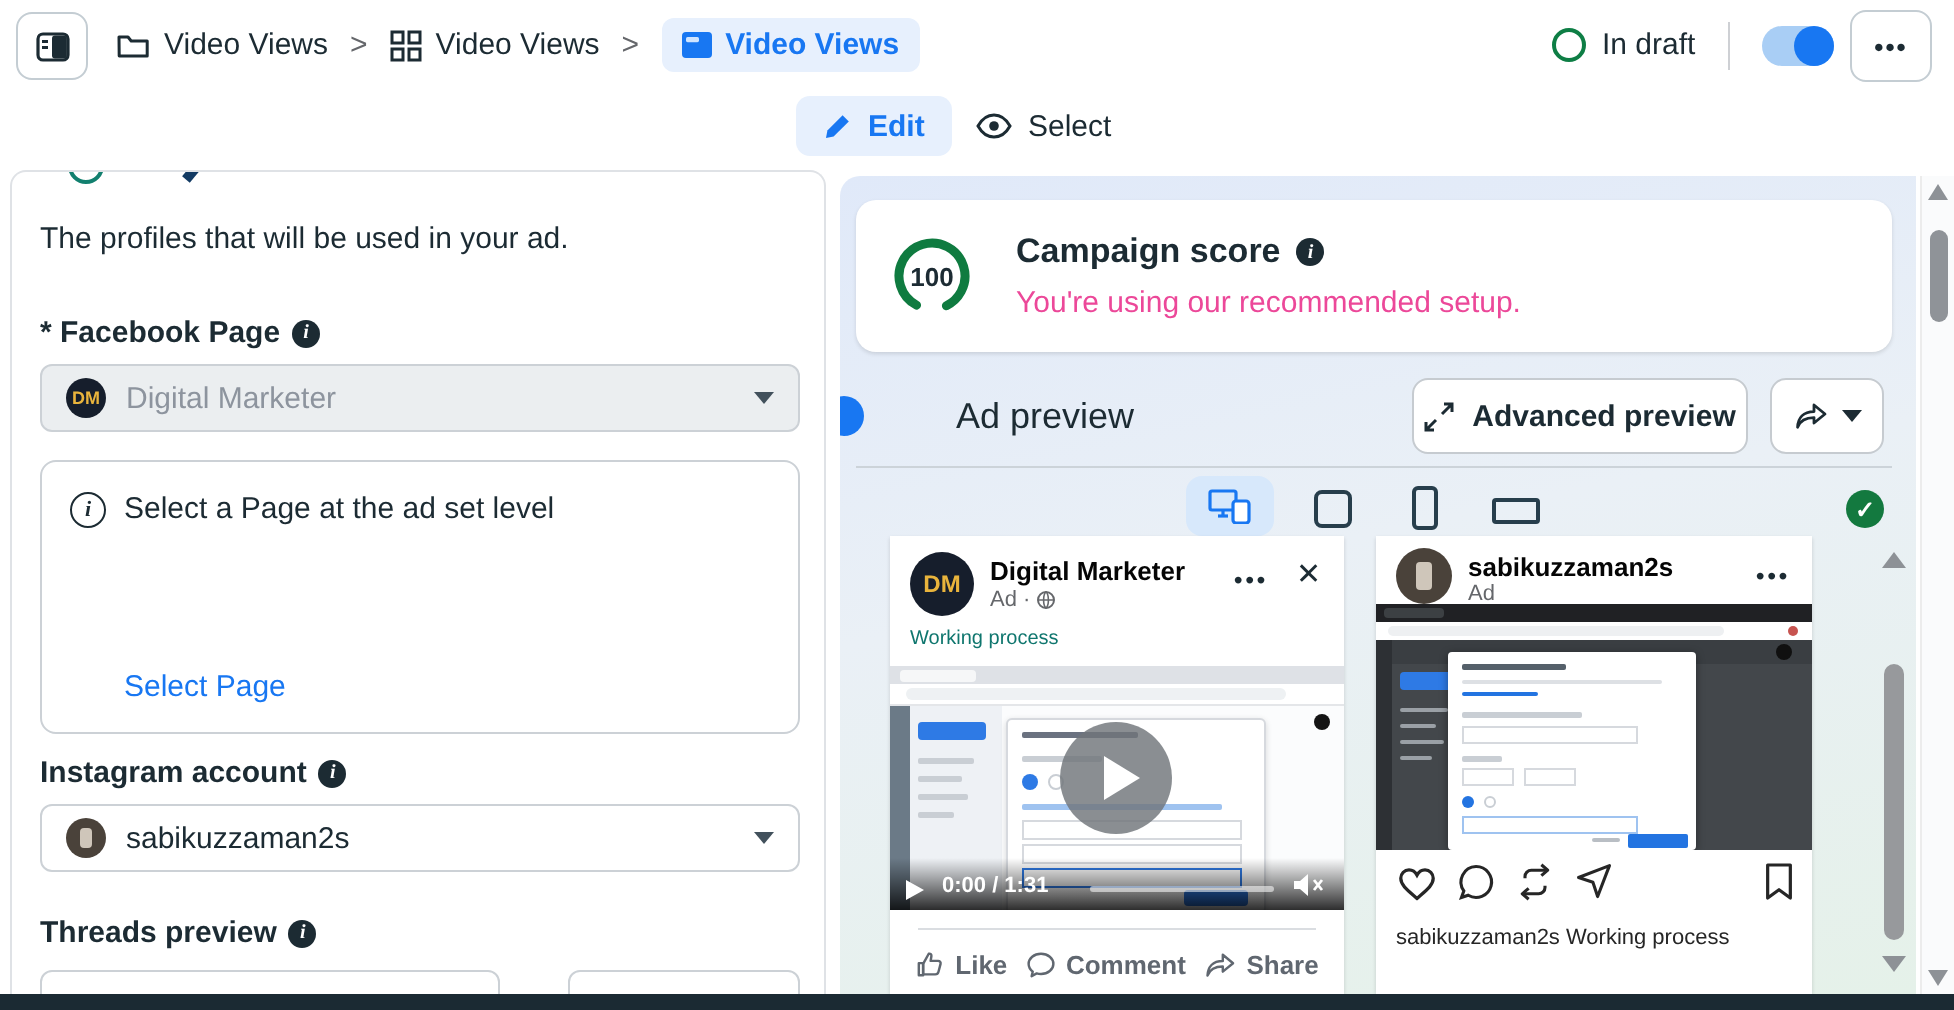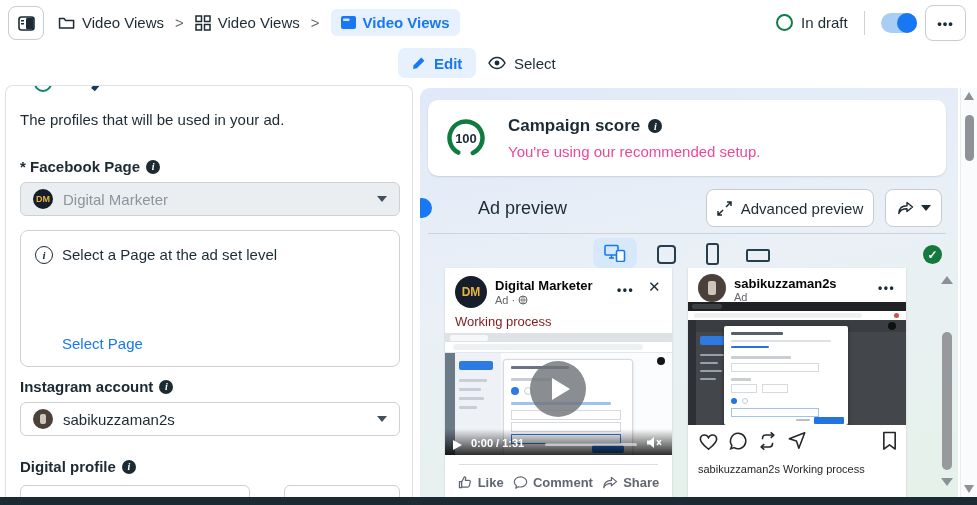--- a/index.html
+++ b/index.html
@@ -64,40 +64,40 @@
   .right-panel{left:420px;top:88px;width:538px;height:409px;border-radius:10px 0 0 0;overflow:hidden;
                background:linear-gradient(168deg,#e0e9f9 0%,#eaf0f6 45%,#e5f1e9 100%);}
   .score-card{left:8px;top:12px;width:518px;height:76px;background:#fff;border-radius:10px;
               box-shadow:0 1px 2px rgba(0,0,0,.12);}
   .score-num{left:0;top:0;width:40px;height:40px;display:flex;align-items:center;justify-content:center;
              font-size:13px;font-weight:700;}
   .score-title{left:80px;top:16px;font-size:17px;font-weight:700;display:flex;align-items:center;gap:8px;}
   .score-sub{left:80px;top:43px;font-size:15px;color:#ec4899;}
   .prev-label{left:58px;top:110px;font-size:18px;}
   .btn{border:1px solid #c6cbd0;border-radius:8px;background:#fff;display:flex;align-items:center;
-       justify-content:center;gap:9px;font-size:15px;font-weight:400;color:#1c2b33;box-sizing:border-box;}
+       justify-content:center;gap:9px;font-size:15px;font-weight:700;color:#1c2b33;box-sizing:border-box;}
   .divider{left:8px;top:145px;width:518px;height:1px;background:#ccd3d9;}
   .dev-chip{left:173px;top:150px;width:44px;height:30px;background:#d7e8fb;border-radius:8px;
             display:flex;align-items:center;justify-content:center;}
   .dev-sq{left:237px;top:157px;width:15px;height:15px;border:2px solid #273e4c;border-radius:4px;}
   .dev-po{left:286px;top:155px;width:9px;height:18px;border:2px solid #273e4c;border-radius:3px;}
   .dev-la{left:326px;top:161px;width:20px;height:9px;border:2px solid #273e4c;border-radius:2px;}
   .check-circle{left:503px;top:157px;width:19px;height:19px;border-radius:50%;background:#13793f;color:#fff;
                 display:flex;align-items:center;justify-content:center;font-size:12px;font-weight:700;}
 
   
   .ad-card{background:#fff;box-shadow:0 1px 2px rgba(0,0,0,.15);}
   .fb-card{left:25px;top:180px;width:227px;height:229px;}
   .ig-card{left:268px;top:180px;width:218px;height:229px;}
   .fb-ava{left:10px;top:8px;width:32px;height:32px;border-radius:50%;background:#161e2c;color:#e9b43c;
           display:flex;align-items:center;justify-content:center;font-size:12px;font-weight:700;}
   .fb-name{left:50px;top:10px;font-size:13px;font-weight:700;color:#050505;}
   .fb-meta{left:50px;top:26px;font-size:11px;color:#65676b;display:flex;align-items:center;gap:3px;}
   .dots{font-size:12px;font-weight:700;letter-spacing:1.5px;color:#1c2b33;}
-  .fb-caption{left:10px;top:46px;font-size:13px;color:#7f1d1d;}
+  .fb-caption{left:10px;top:46px;font-size:10px;color:#0f766e;}
   .mock{overflow:hidden;}
   .bar{position:absolute;background:#c9ced4;height:3px;border-radius:1px;}
   .controls{left:0;top:96px;width:227px;height:26px;background:linear-gradient(transparent,rgba(0,0,0,.82));}
   .play-tri{width:0;height:0;border-top:5px solid transparent;border-bottom:5px solid transparent;border-left:9px solid #fff;}
   .vtime{font-size:11px;font-weight:700;color:#fff;}
   .prog{position:absolute;left:100px;bottom:9px;width:92px;height:3px;background:rgba(255,255,255,.55);border-radius:2px;}
   .fb-actions{left:0;top:200px;width:227px;height:29px;display:flex;align-items:center;justify-content:space-around;
               padding:0 8px;box-sizing:border-box;}
   .fb-act{display:flex;align-items:center;gap:5px;font-size:13px;font-weight:700;color:#606770;}
   .ig-ava{left:10px;top:6px;width:28px;height:28px;border-radius:50%;background:#4a423a;position:relative;overflow:hidden;}
@@ -222,21 +222,21 @@
       <span>Instagram account</span>
       <span class="info-i">i</span>
     </div>
     <div class="abs dd" style="top:316px;">
       <span class="avatar-s ig-avatar"></span>
       <span>sabikuzzaman2s</span>
       <span class="caret"></span>
     </div>
 
     <div class="abs lp-label" style="left:14px;top:372px;">
-      <span>Digital profile</span>
+      <span>Threads preview</span>
       <span class="info-i">i</span>
     </div>
     <div class="abs half-input" style="left:14px;width:230px;"></div>
     <div class="abs half-input" style="left:278px;width:116px;"></div>
   </div>
 
   <div class="abs right-panel">
 
     <div class="abs score-card">
       <div class="abs" style="left:18px;top:18px;width:40px;height:40px;">

